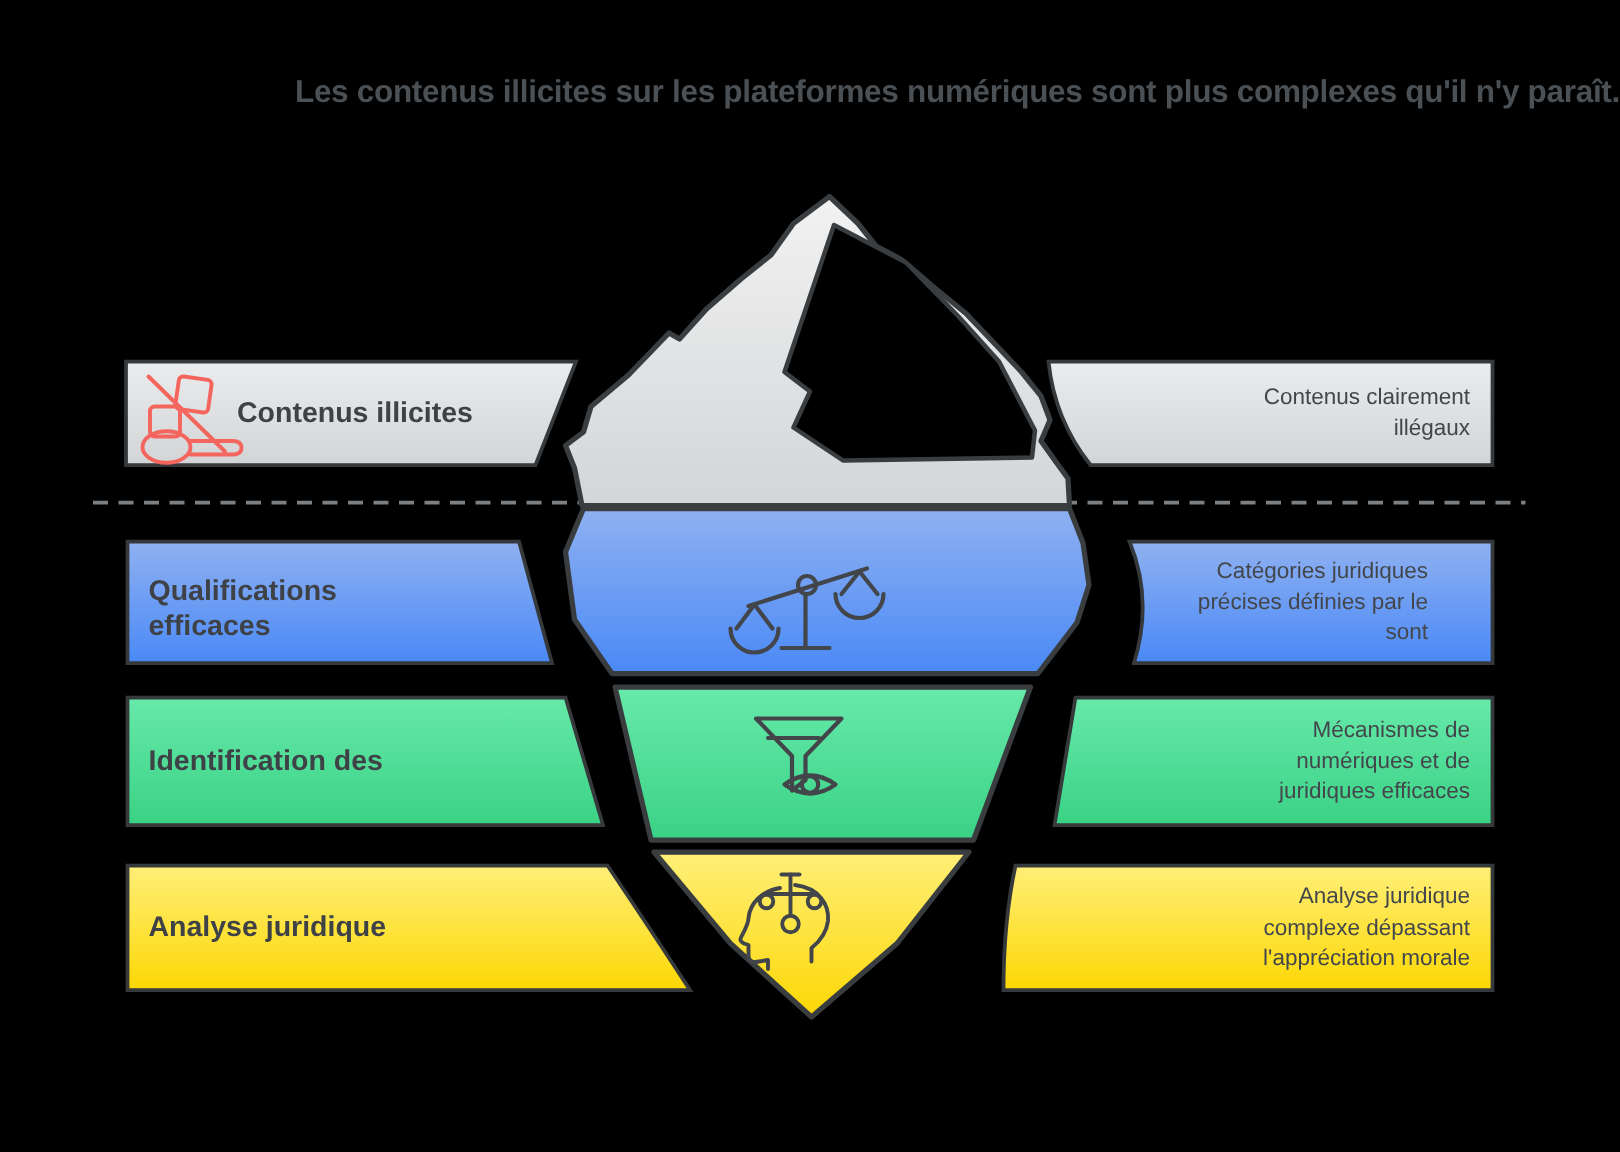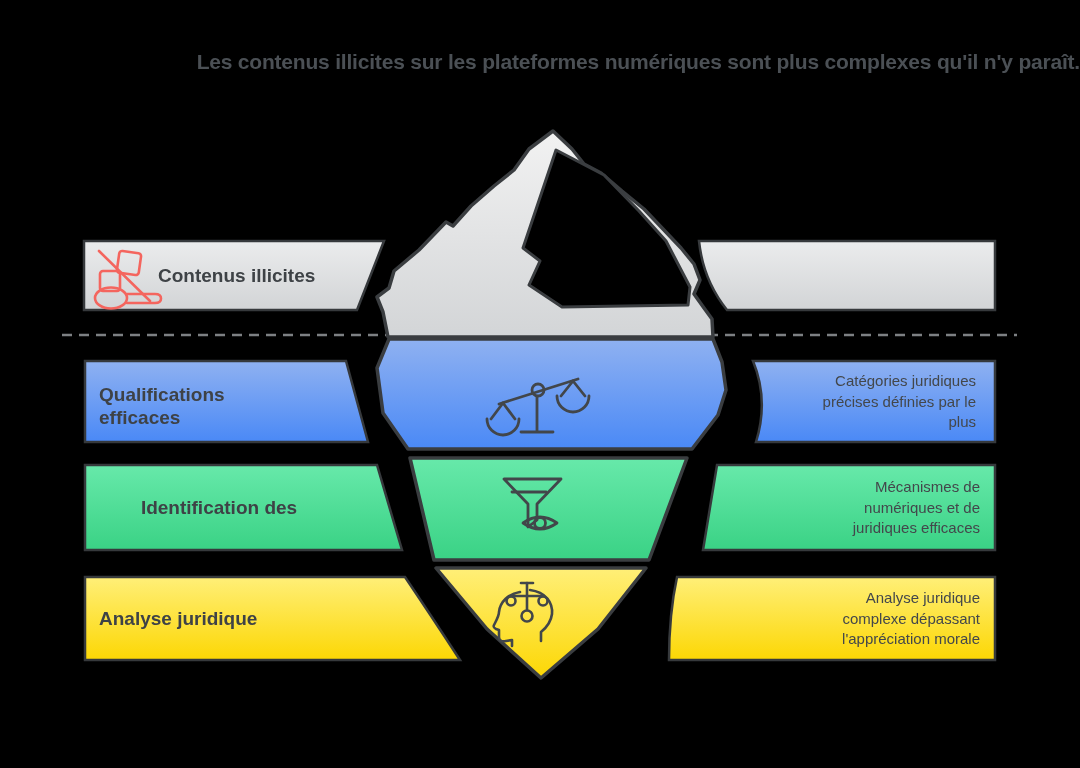--- a/index.html
+++ b/index.html
@@ -106,32 +106,36 @@
       <circle cx="543" cy="601" r="4.5"></circle>
       <circle cx="527" cy="616" r="5.5"></circle>
     </g>
   </svg>
 
   <div id="title">Les contenus illicites sur les plateformes numériques sont plus complexes qu'il n'y paraît.</div>
 
   <div class="txt label" style="left:158px;top:241px;height:69px;width:220px;">
     <span>Contenus illicites</span>
   </div>
+  <div class="txt desc" style="left:825px;top:241px;height:69px;width:155px;">
+    <span>Contenus clairement</span>
+    <span>illégaux</span>
+  </div>
 
   <div class="txt label" style="left:99px;top:362px;height:88px;width:220px;">
     <span>Qualifications</span>
     <span>efficaces</span>
   </div>
-  <div class="txt desc" style="left:806px;top:362px;height:80px;width:170px;">
+  <div class="txt desc" style="left:782px;top:362px;height:80px;width:170px;">
     <span>Catégories juridiques</span>
     <span>précises définies par le</span>
-    <span>plus</span>
+    <span>sont</span>
   </div>
 
-  <div class="txt label" style="left:99px;top:466px;height:84px;width:240px;text-align:center;">
+  <div class="txt label" style="left:99px;top:466px;height:84px;width:240px;">
     <span>Identification des</span>
   </div>
   <div class="txt desc" style="left:820px;top:466px;height:84px;width:160px;">
     <span>Mécanismes de</span>
     <span>numériques et de</span>
     <span>juridiques efficaces</span>
   </div>
 
   <div class="txt label" style="left:99px;top:578px;height:82px;width:260px;">
     <span>Analyse juridique</span>

